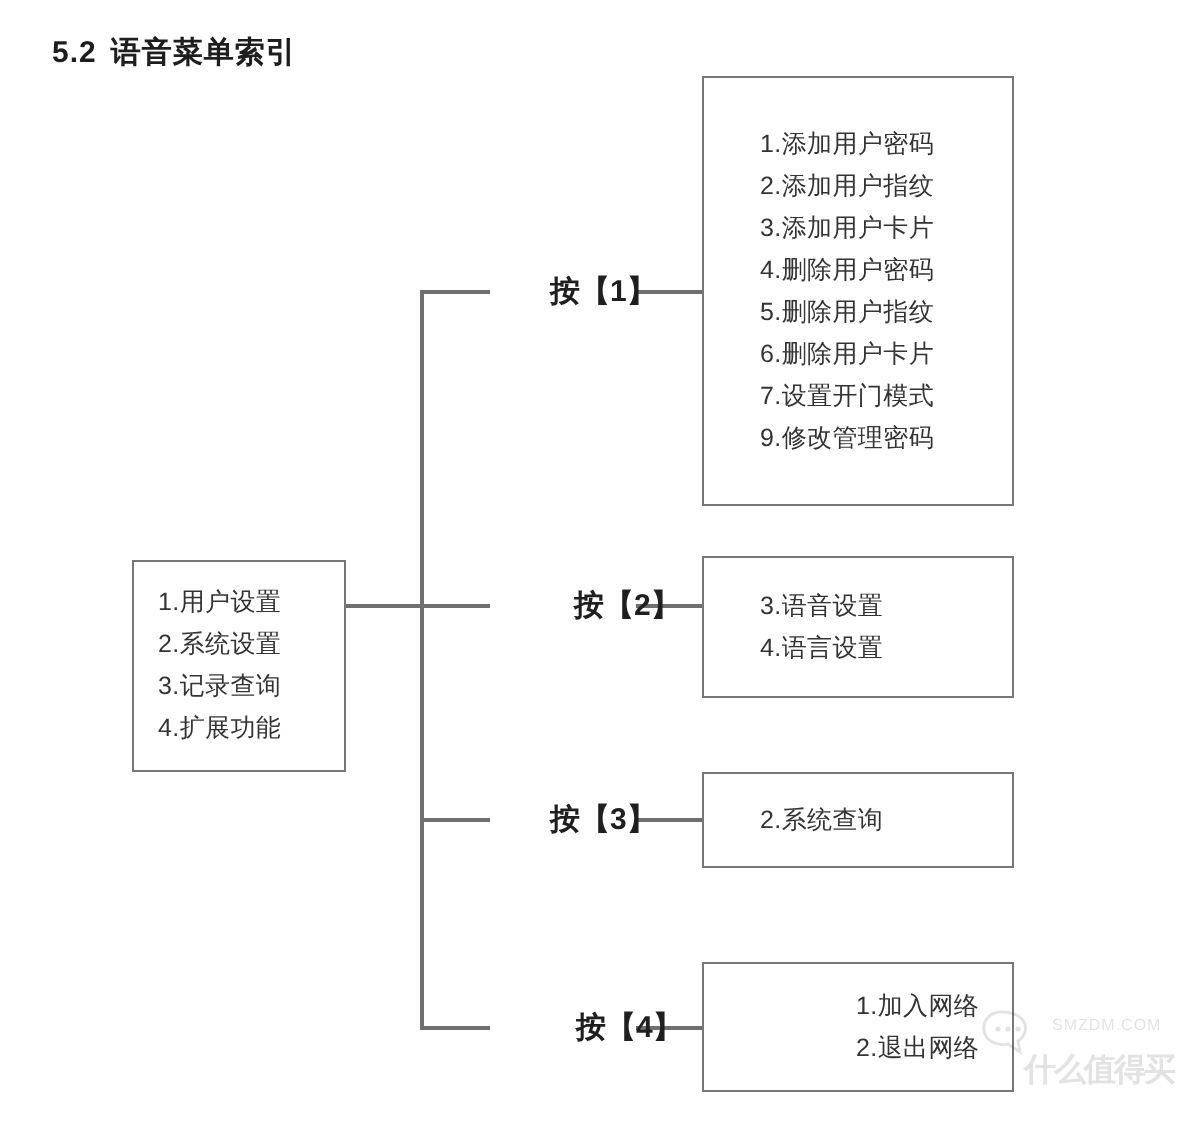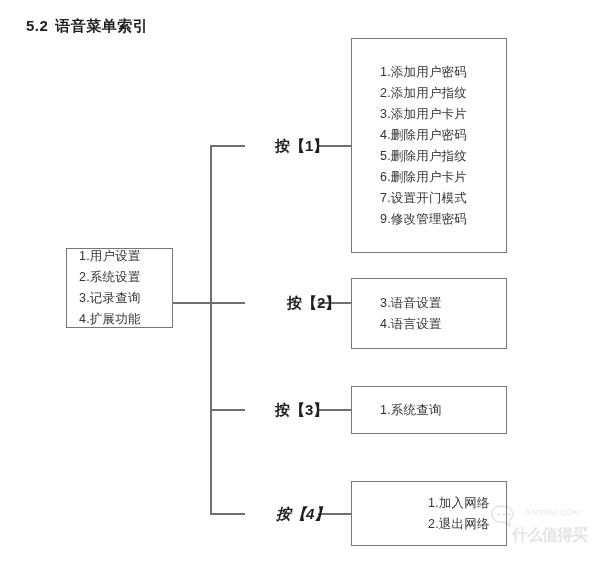--- a/index.html
+++ b/index.html
@@ -55,21 +55,21 @@
     color: #333333;
     white-space: nowrap;
     font-weight: 400;
     letter-spacing: 0.2px;
     text-align: left;
     width: 100%;
     padding-left: 28px;
     box-sizing: border-box;
   }
 
-  #box-root   { left: 66px;  top: 248px; width: 107px; height: 80px; }
+  #box-root   { left: 66px;  top: 280px; width: 107px; height: 106px; }
   #box-root .row { padding-left: 12px; }
   #box-b1     { left: 351px; top: 38px;  width: 156px; height: 215px; }
   #box-b2     { left: 351px; top: 278px; width: 156px; height: 71px; }
   #box-b3     { left: 351px; top: 386px; width: 156px; height: 48px; }
   #box-b4     { left: 351px; top: 481px; width: 156px; height: 65px; padding-left: 48px; }
 
   
   .line {
     position: absolute;
     background: #6f6f6f;
@@ -99,21 +99,21 @@
     font-weight: bold;
     color: #1f1f1f;
     white-space: nowrap;
     letter-spacing: 0px;
     transform: translateY(-50%);
     margin-left: 24px;
   }
   #key-1 { left: 251px; top: 146px; }
   #key-2 { left: 263px; top: 303px; }
   #key-3 { left: 251px; top: 410px; }
-  #key-4 { left: 252px; top: 514px; font-style: italic; }
+  #key-4 { left: 264px; top: 514px; }
 
   
   .watermark {
     position: absolute;
     left: 488px;
     top: 500px;
     width: 112px;
     height: 58px;
     opacity: 0.14;
     pointer-events: none;
@@ -189,21 +189,21 @@
     <div class="row">7.设置开门模式</div>
     <div class="row">9.修改管理密码</div>
   </div>
 
   <div class="node-box" id="box-b2">
     <div class="row">3.语音设置</div>
     <div class="row">4.语言设置</div>
   </div>
 
   <div class="node-box" id="box-b3">
-    <div class="row">1.系统查询</div>
+    <div class="row">2.系统查询</div>
   </div>
 
   <div class="node-box" id="box-b4">
     <div class="row">1.加入网络</div>
     <div class="row">2.退出网络</div>
   </div>
 
   <div class="watermark">
     <svg class="wm-logo" viewBox="0 0 34 30">
       <path d="M6 3 C2.5 5.5 1 9 2.5 13 C4 17 9 19 14 18 L20 22 L19 16.5 C23 14 24 9 21 5.5 C18 2 10 1 6 3 Z" fill="none" stroke="#3a3a3a" stroke-width="1.4"></path>

